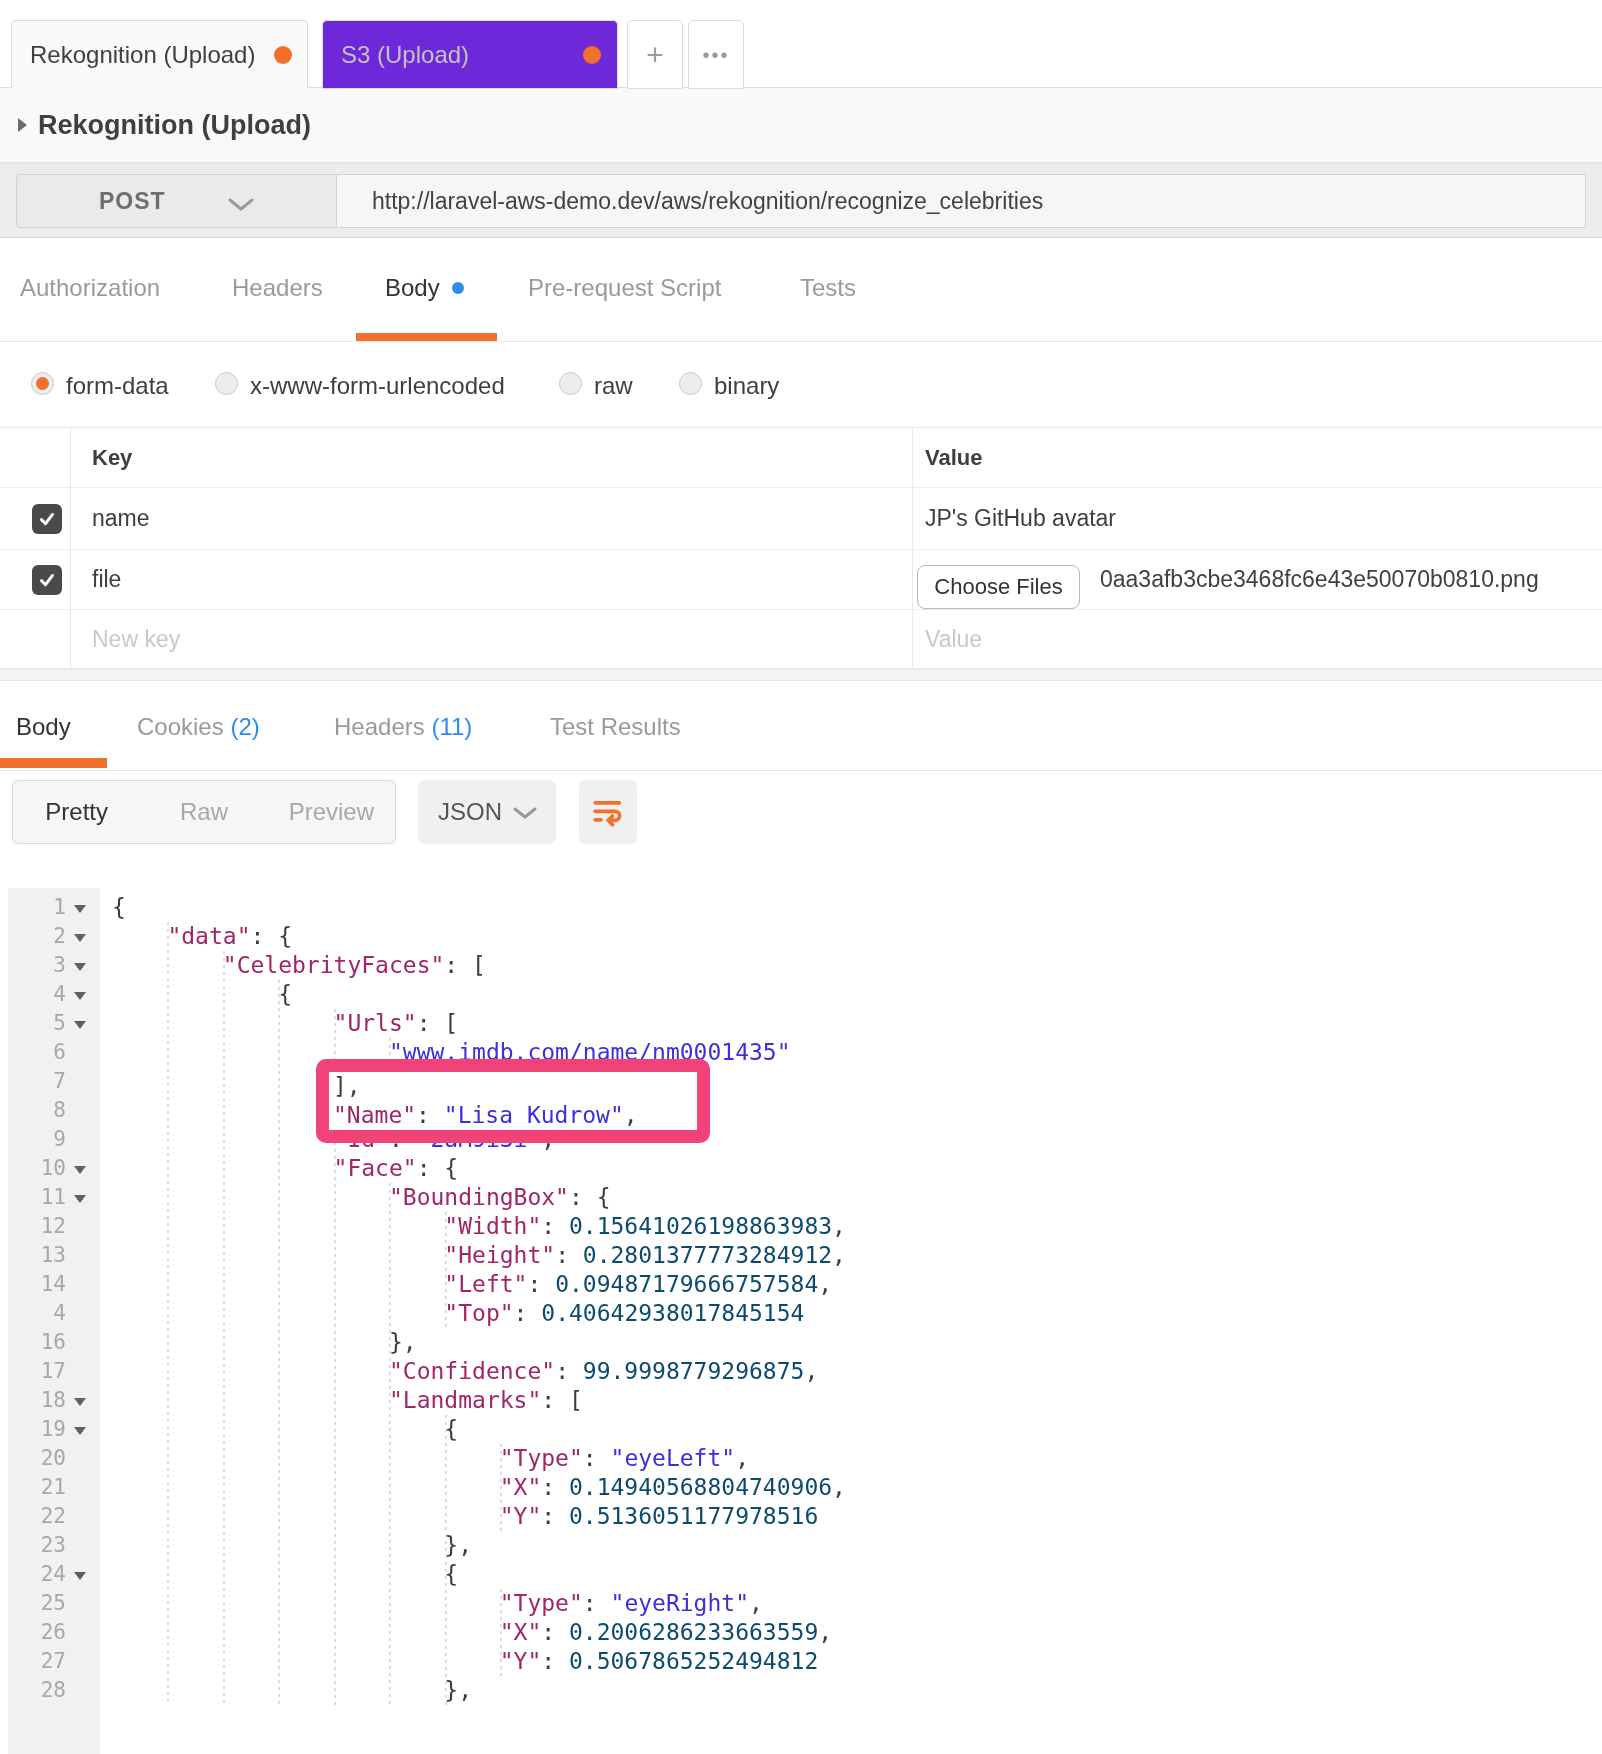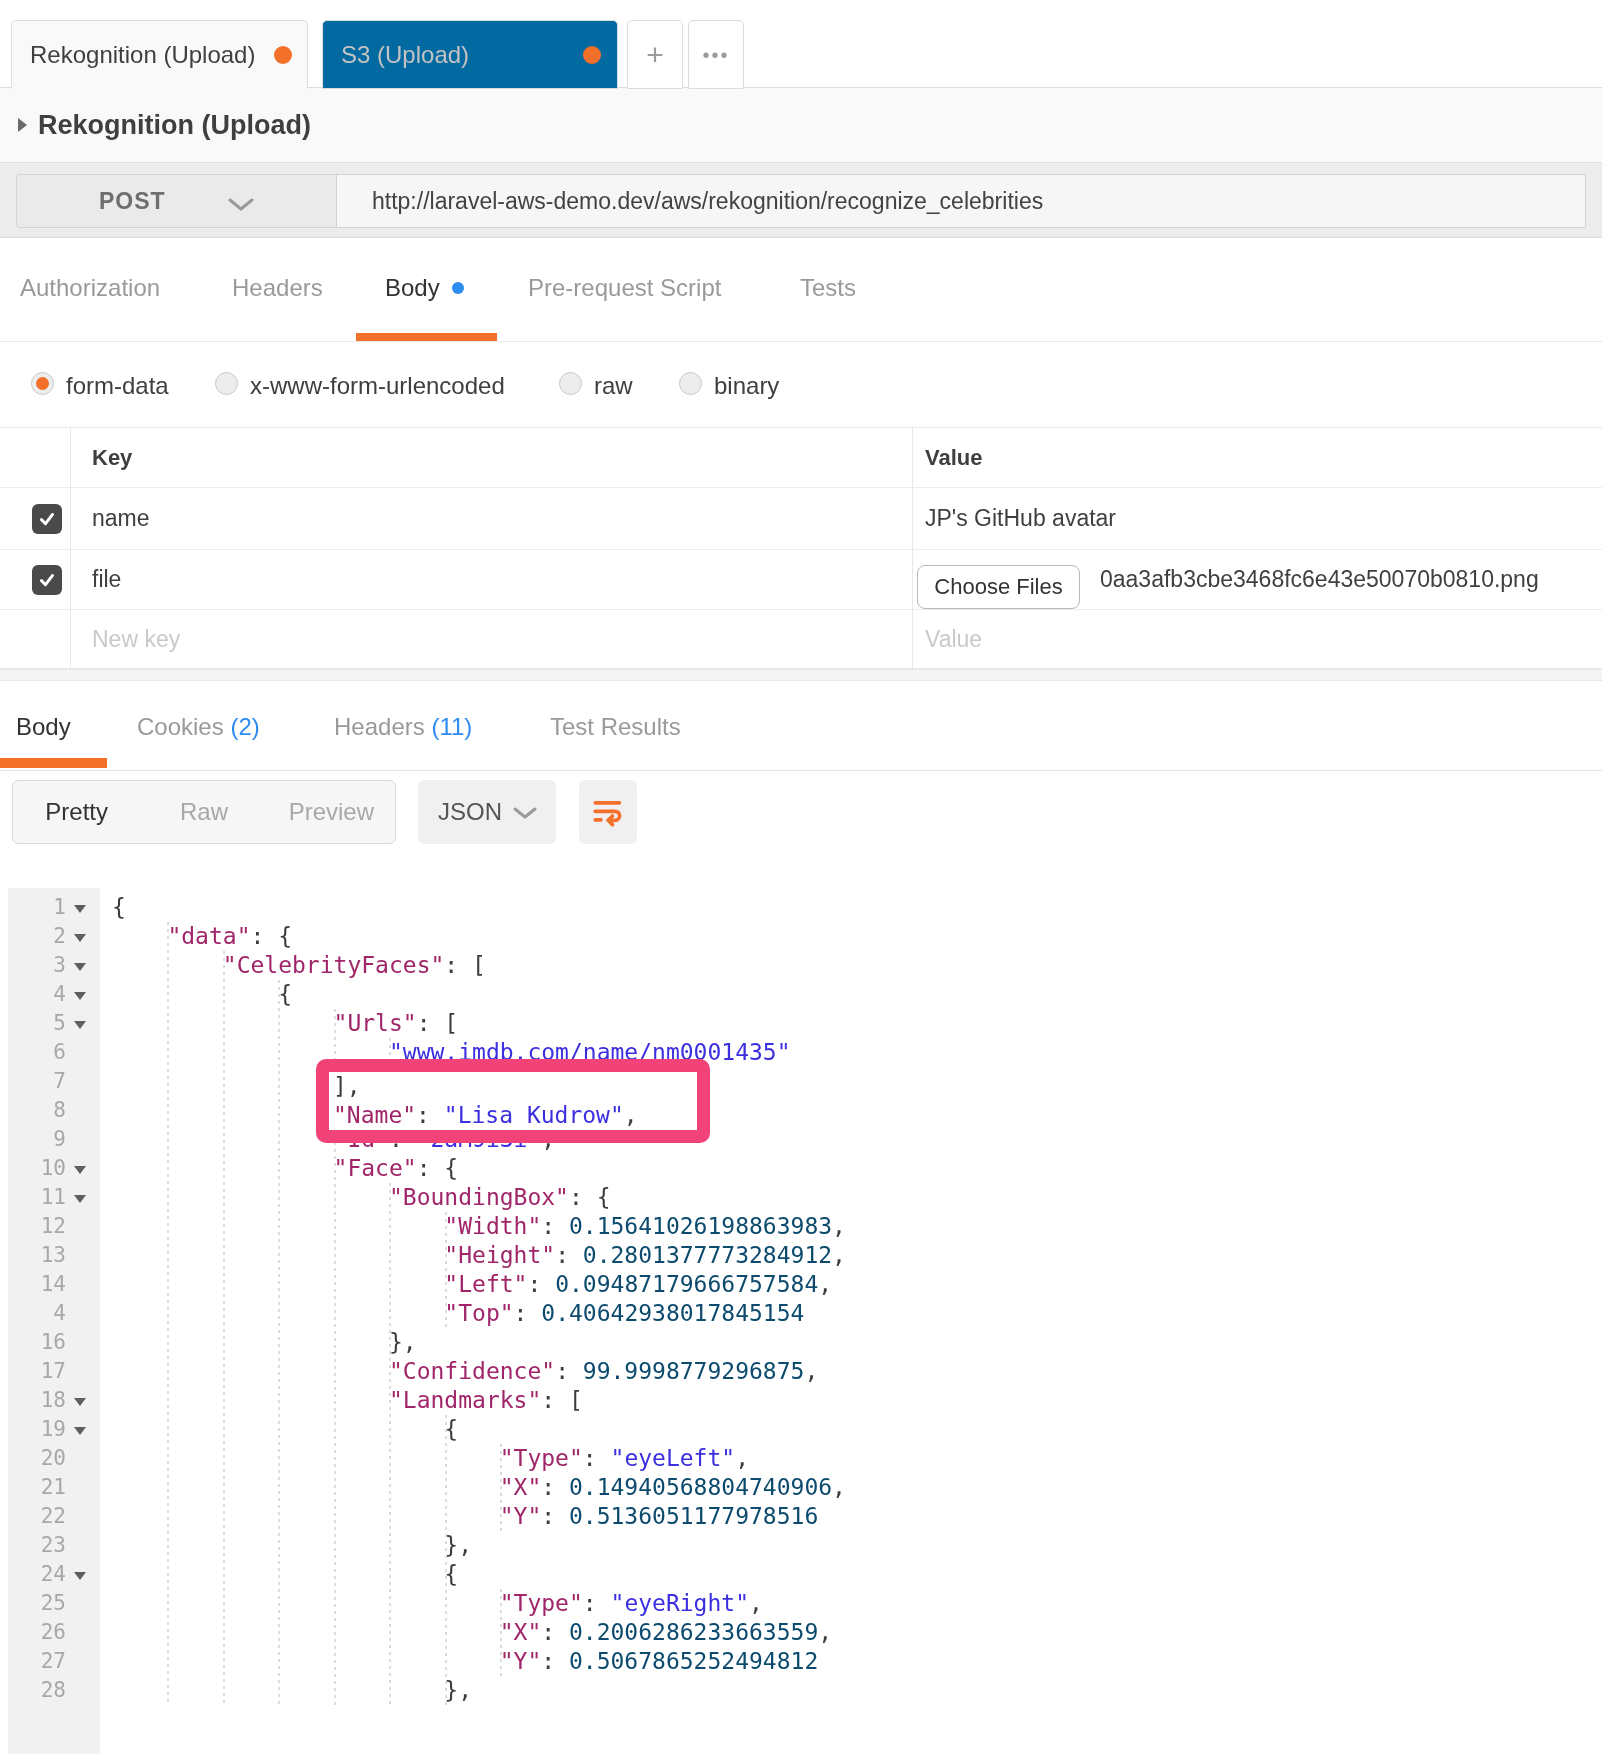--- a/index.html
+++ b/index.html
@@ -3,21 +3,21 @@
 <meta charset="utf-8">
 <style>
   * { margin:0; padding:0; box-sizing:border-box; }
   html,body { width:1602px; height:1754px; background:#fff; overflow:hidden;
               font-family:"Liberation Sans", sans-serif; }
   .abs { position:absolute; }
   #stage { position:relative; width:1602px; height:1277px; }
 
   
   #tabbar { top:0; left:0; width:1602px; height:88px; background:#fff; border-bottom:1px solid #dddddd; z-index:3; }
-  .wtab { position:absolute; top:20px; height:69px; background:#0369a1; border:1px solid #dddddd;
+  .wtab { position:absolute; top:20px; height:69px; background:#6d28d9; border:1px solid #dddddd;
           border-radius:5px 5px 0 0; display:flex; align-items:center; }
   .wtab.active { background:#f9f9f9; border-bottom:1px solid #f9f9f9; z-index:4; }
   .wtab-label { font-size:24px; color:#c3c3c3; padding-left:18px; white-space:nowrap; }
   .wtab.active .wtab-label { color:#3f3f3f; }
   .dot { position:absolute; width:18px; height:18px; border-radius:50%; background:#f3702a; top:25px; }
   .icon-tab { position:absolute; top:20px; height:69px; background:#fff; border:1px solid #dddddd;
               border-radius:5px 5px 0 0; display:flex; align-items:center; justify-content:center;
               color:#9a9a9a; }
   .plus-glyph { font-size:30px; color:#9a9a9a; line-height:1; }
   .ellipsis-glyph { font-size:20px; color:#9a9a9a; letter-spacing:2px; line-height:1; }

